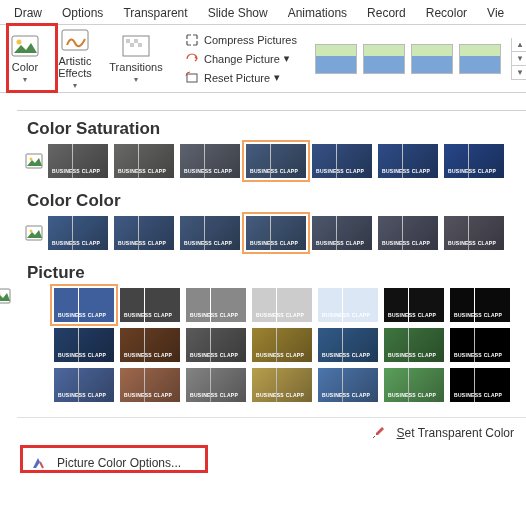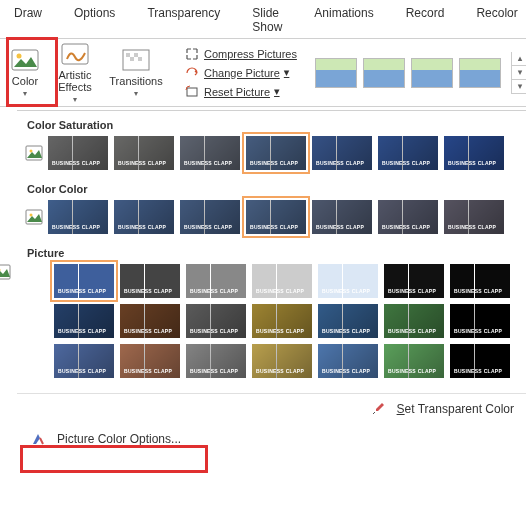--- a/index.html
+++ b/index.html
@@ -1,55 +1,55 @@
 <!DOCTYPE html>
 <html><head>
 <meta charset="utf-8">
 <style>
 *{margin:0;padding:0;box-sizing:border-box;font-family:"Segoe UI",Arial,sans-serif;}
 body{background:#fff;width:526px;height:506px;overflow:hidden;font-size:12px;color:#333;}
-.tabs{display:flex;gap:12px;border-bottom:1px solid #d0d0d0;padding:2px 4px 0;}
+.tabs{display:flex;gap:0;border-bottom:1px solid #d0d0d0;padding:2px 4px 0;}
 .tab{padding:4px 10px;cursor:pointer;}
 .toolbar{display:flex;align-items:stretch;height:68px;border-bottom:1px solid #d0d0d0;}
 .hl-red{border:3px solid #e03030;position:absolute;pointer-events:none;}
 .tool-btn{display:flex;flex-direction:column;align-items:center;justify-content:center;padding:2px 6px;gap:2px;cursor:pointer;min-width:50px;}
 .tool-btn .ic{width:30px;height:26px;display:flex;align-items:center;justify-content:center;}
 .tool-btn .lbl{font-size:11px;text-align:center;line-height:1.1;}
 .tool-btn .caret{font-size:8px;color:#666;}
 .divider{width:1px;background:#d0d0d0;margin:4px 2px;}
-.toolcol{display:flex;flex-direction:column;justify-content:center;gap:1px;padding:0 6px;text-decoration:underline;}
+.toolcol{display:flex;flex-direction:column;justify-content:center;gap:1px;padding:0 6px;}
 .trow{display:flex;align-items:center;gap:4px;font-size:11px;cursor:pointer;padding:1px 2px;white-space:nowrap;}
 .trow .ic{width:16px;height:16px;display:flex;align-items:center;justify-content:center;}
 .styles-row{display:flex;gap:6px;padding:6px;align-items:center;}
 .style-thumb{width:42px;height:30px;border:1px solid #bbb;background:linear-gradient(180deg,#cde8b5 0 40%,#7aa5d6 40% 100%);}
 .scroll-arrows{display:flex;flex-direction:column;border-left:1px solid #ccc;margin-left:4px;}
 .scroll-arrows div{width:16px;height:14px;display:flex;align-items:center;justify-content:center;font-size:9px;color:#666;border-bottom:1px solid #ccc;}
 .dropdown{position:absolute;left:17px;top:110px;right:0;bottom:0;background:#fff;border-top:1px solid #d0d0d0;padding:6px 0 0;}
-.section-hdr{font-weight:600;font-size:11px;padding:2px 10px 4px;}
+.section-hdr{font-weight:600;font-size:17px;padding:2px 10px 4px;}
 .thumb-row{display:flex;gap:4px;padding:0 8px 10px;align-items:center;}
 .swatch-ic{width:18px;height:18px;flex-shrink:0;}
 .thumb{width:62px;height:36px;background-size:cover;position:relative;border:1px solid transparent;display:flex;align-items:center;justify-content:center;overflow:hidden;}
 .thumb.sel{outline:2px solid #f4a460;outline-offset:1px;}
 .thumb::after{content:attr(data-txt);font-size:5px;color:#fff;letter-spacing:.3px;position:absolute;left:4px;bottom:4px;font-weight:600;}
 .thumb .bg{position:absolute;inset:0;}
 .menu-list{border-top:1px solid #e0e0e0;margin-top:4px;}
 .menu-item{display:flex;align-items:center;gap:10px;padding:6px 12px;cursor:pointer;position:relative;}
 .menu-item .ic{width:18px;height:18px;display:flex;align-items:center;justify-content:center;}
 .menu-item .chev{margin-left:auto;color:#666;font-size:10px;}
 .grid{display:flex;flex-wrap:wrap;gap:4px;padding:0 8px 10px;width:500px;}
 .grid .thumb{width:62px;height:36px;}
 .underline{text-decoration:underline;}
 </style>
 </head>
 <body>
 
 <div class="tabs">
   <div class="tab">Draw</div>
   <div class="tab">Options</div>
-  <div class="tab">Transparency</div>
+  <div class="tab">Transparent</div>
   <div class="tab">Slide Show</div>
   <div class="tab">Animations</div>
   <div class="tab">Record</div>
   <div class="tab">Recolor</div>
   <div class="tab">Vie</div>
 </div>
 
 <div class="toolbar" style="position:relative;">
   <div class="tool-btn">
     <div class="ic">

